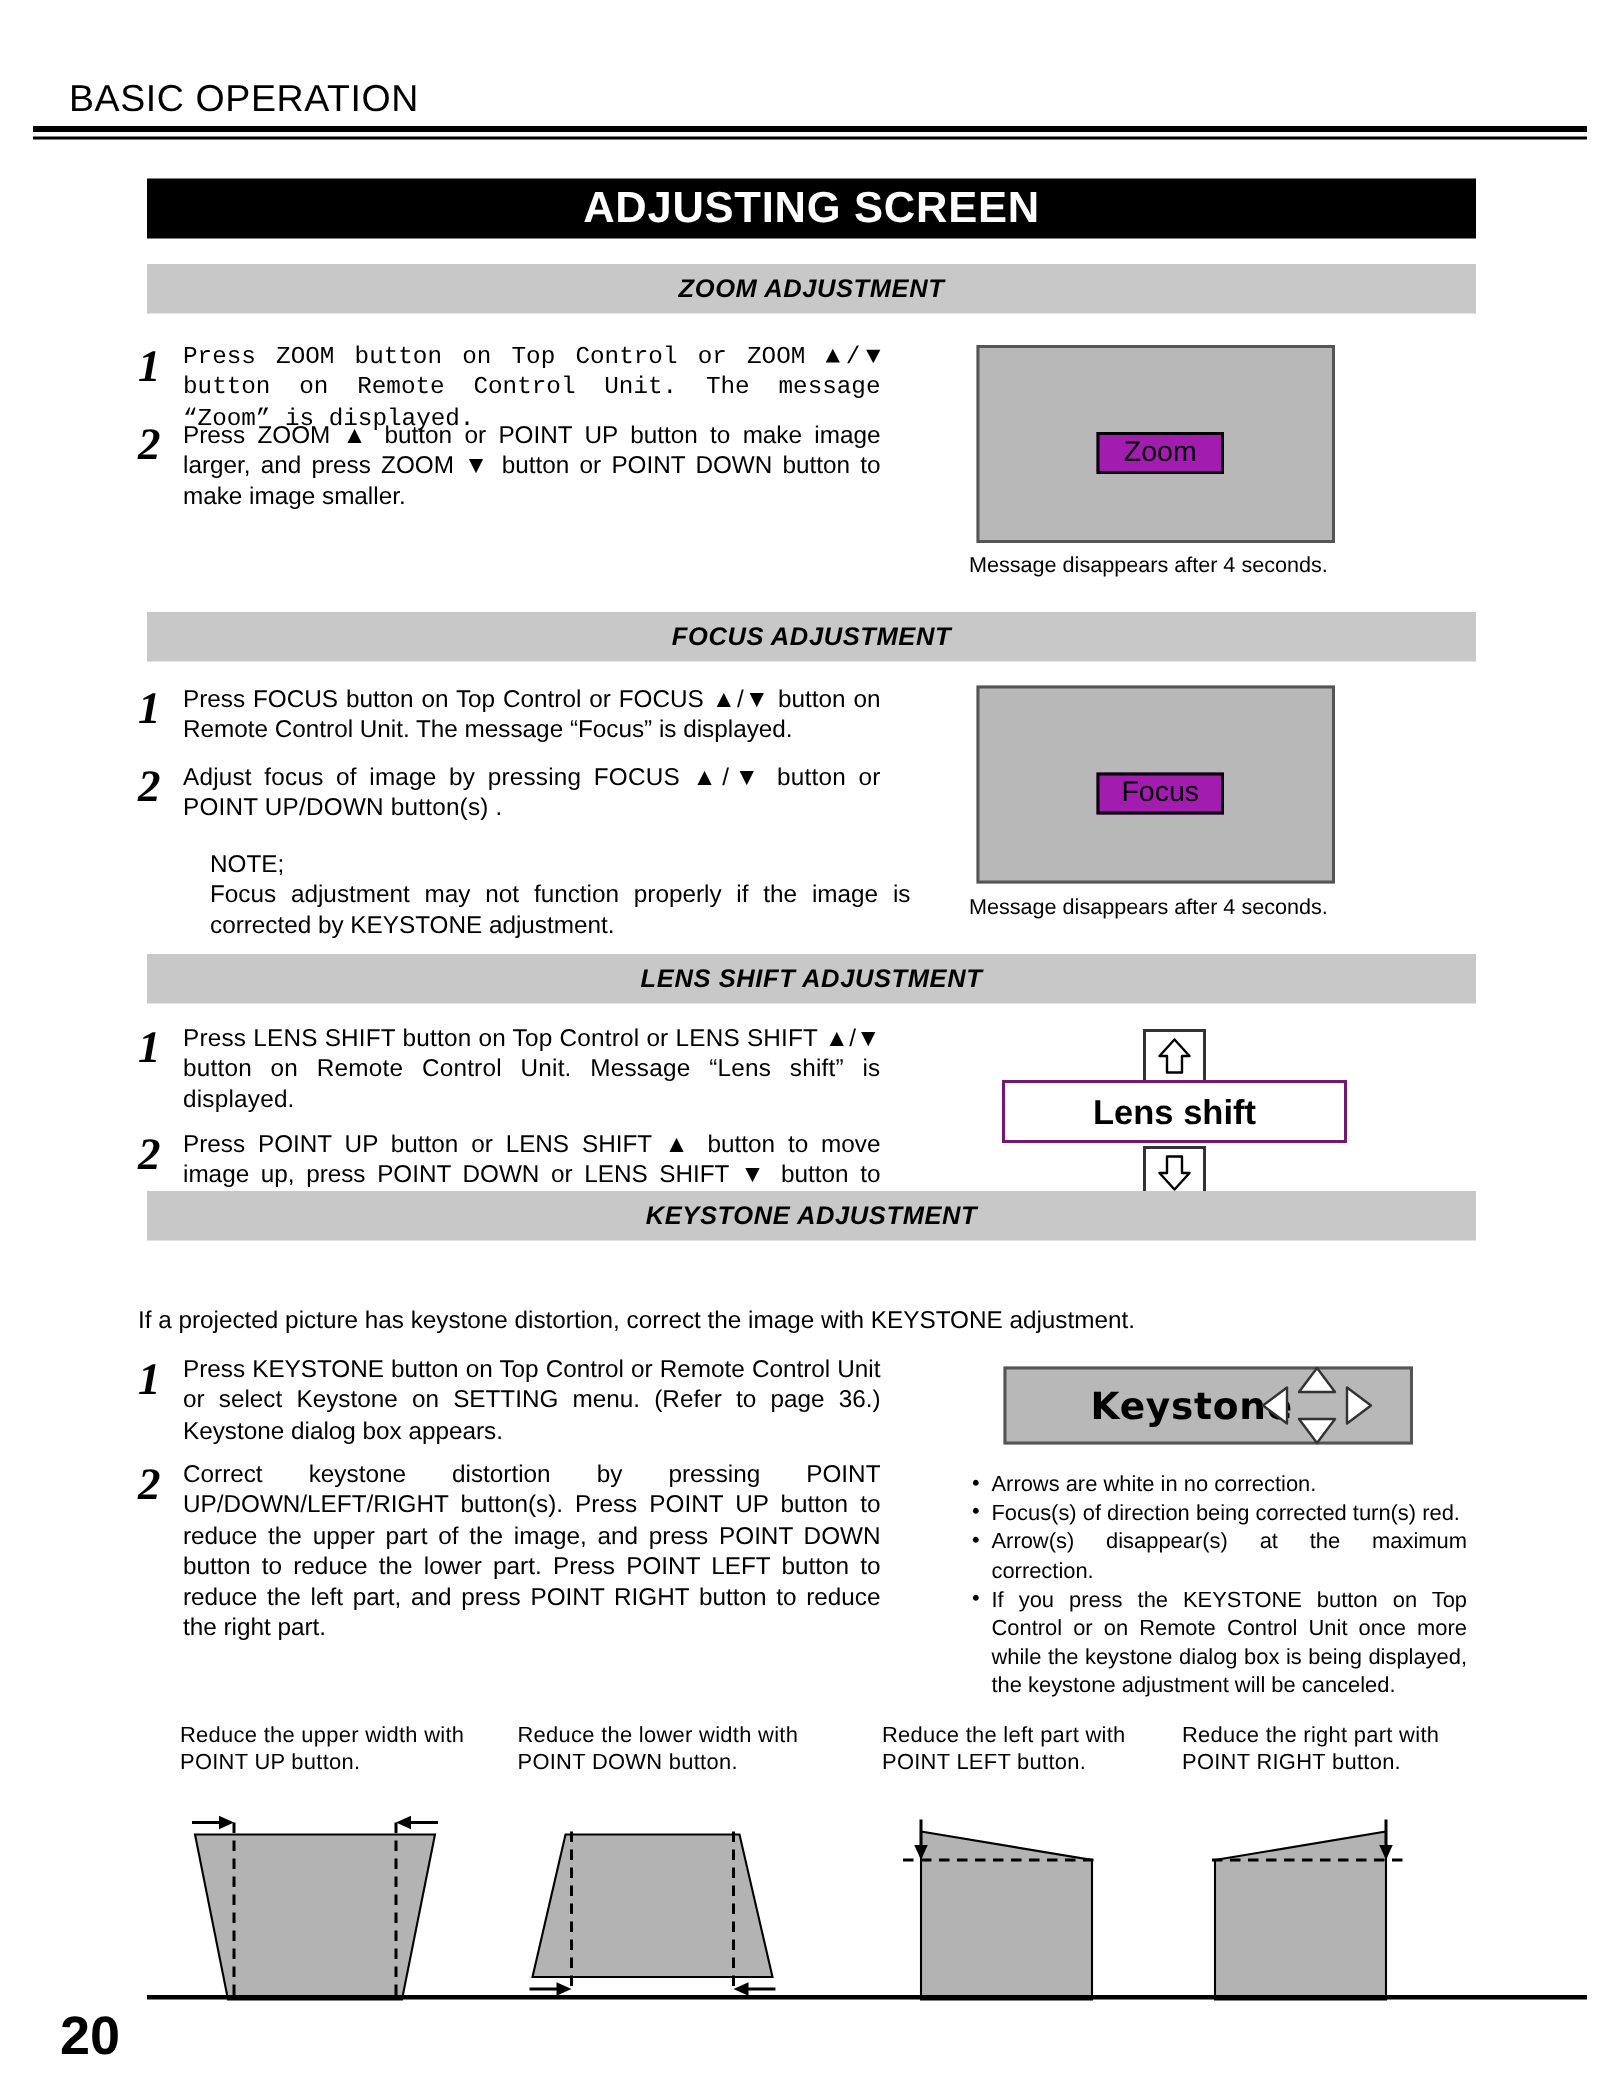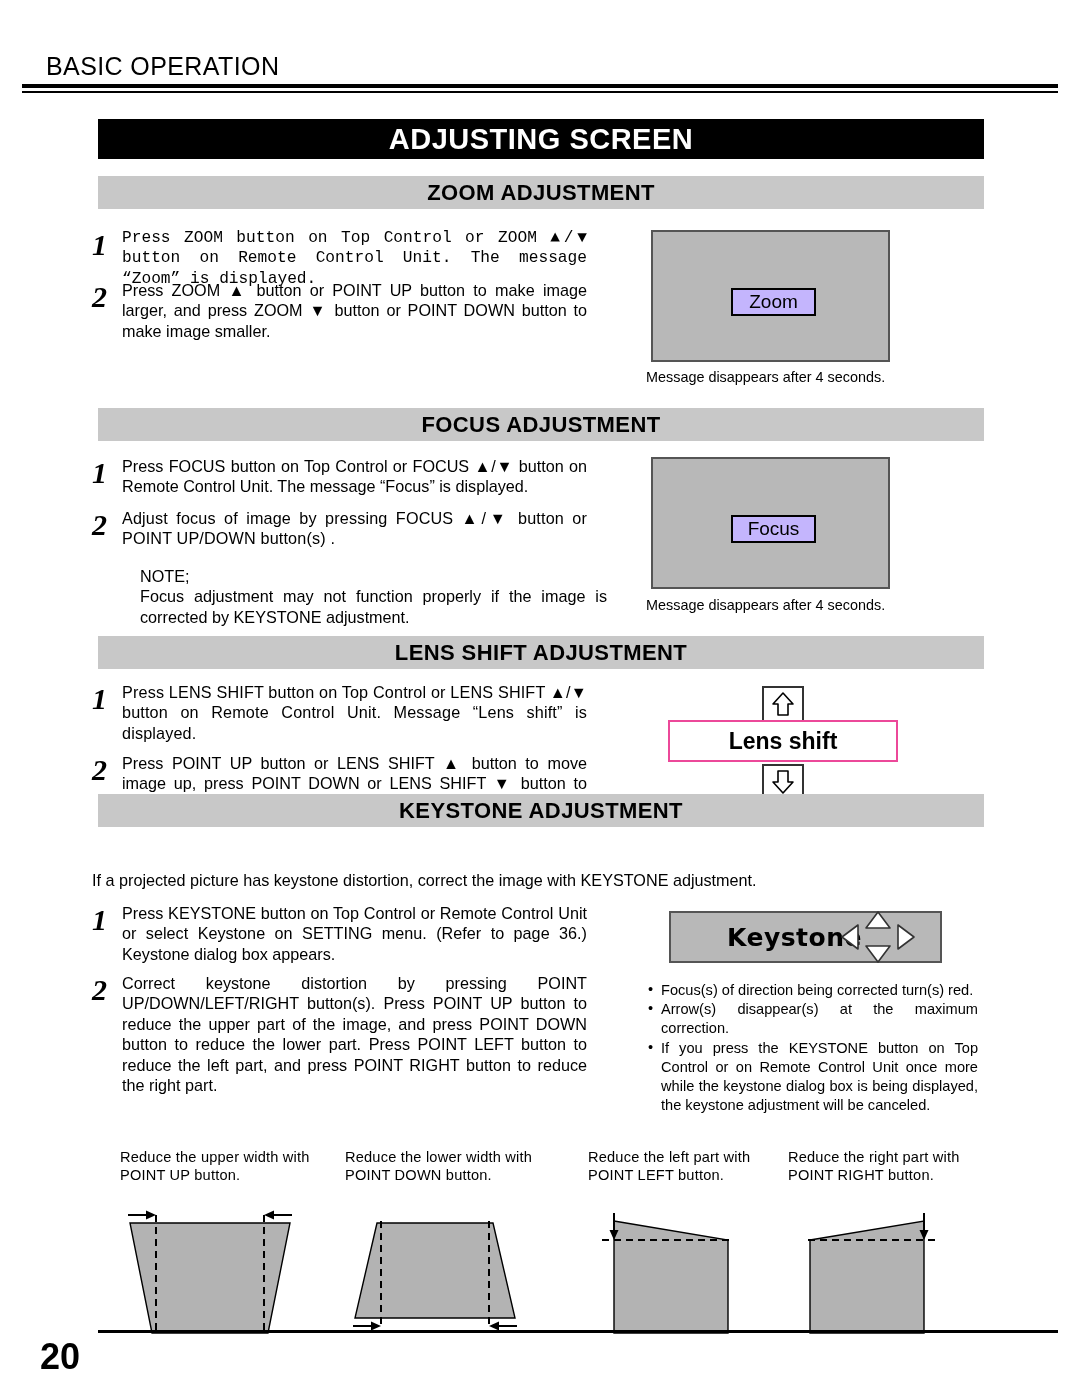--- a/index.html
+++ b/index.html
@@ -59,26 +59,27 @@
     justify-content: center;
   }
 
   
   .sect-bar {
     position: absolute;
     left: 98px;
     width: 886px;
     height: 33px;
     background: #c8c8c8;
-    font-size: 22px;
+    font-size: 17px;
     font-weight: bold;
     letter-spacing: 0.4px;
     display: flex;
     align-items: center;
     justify-content: center;
+    font-style: italic;
   }
   #bar-zoom  { top: 176px; }
   #bar-focus { top: 408px; }
   #bar-lens  { top: 636px; }
   #bar-key   { top: 794px; }
 
   
   .step {
     position: absolute;
     display: flex;
@@ -118,40 +119,40 @@
 
   
   .screen {
     position: absolute;
     background: #b8b8b8;
     border: 2px solid #555;
     box-sizing: border-box;
   }
   .screen .msgbox {
     position: absolute;
-    background: #c4b5fd;
+    background: #a21caf;
     border: 2px solid #000;
     box-sizing: border-box;
     display: flex;
     align-items: center;
     justify-content: center;
     font-size: 19px;
   }
   .caption-under {
     position: absolute;
     font-size: 14.4px;
     white-space: nowrap;
   }
 
   
   .lens-wrap { position: absolute; }
   .lens-bar {
     position: absolute;
     background: #ffffff;
-    border: 2px solid #ec4899;
+    border: 2px solid #701a75;
     box-sizing: border-box;
     display: flex;
     align-items: center;
     justify-content: center;
     font-size: 23px;
     font-weight: bold;
   }
   .lens-arrow-box {
     position: absolute;
     background: #ffffff;
@@ -327,20 +328,21 @@
       <polygon points="42,4 54,20 30,20" fill="#ffffff" stroke="#333333" stroke-width="1.6" stroke-linejoin="round"></polygon>
       <polygon points="42,54 54,38 30,38" fill="#ffffff" stroke="#333333" stroke-width="1.6" stroke-linejoin="round"></polygon>
       <polygon points="6,29 22,17 22,41" fill="#ffffff" stroke="#333333" stroke-width="1.6" stroke-linejoin="round"></polygon>
       <polygon points="78,29 62,17 62,41" fill="#ffffff" stroke="#333333" stroke-width="1.6" stroke-linejoin="round"></polygon>
     </svg>
   </div>
 </div>
 
 <div class="bullets" style="left:648px; top:981px; width:330px;">
   <ul>
+    <li>Arrows are white in no correction.</li>
     <li>Focus(s) of direction being corrected turn(s) red.</li>
     <li>Arrow(s) disappear(s) at the maximum correction.</li>
     <li>If you press the KEYSTONE button on Top Control or on Remote Control Unit once more while the keystone dialog box is being displayed, the keystone adjustment will be canceled.</li>
   </ul>
 </div>
 
 <div class="diagram-cell" style="left:120px; top:1148px; width:220px;">
   <div class="diagram-cap">Reduce the upper width with POINT UP button.</div>
   <svg width="215" height="145" viewBox="0 0 215 145" style="margin-top:8px;">
     <polygon points="10,30 170,30 148,140 32,140" fill="#b3b3b3" stroke="#000000" stroke-width="1.4"></polygon>

